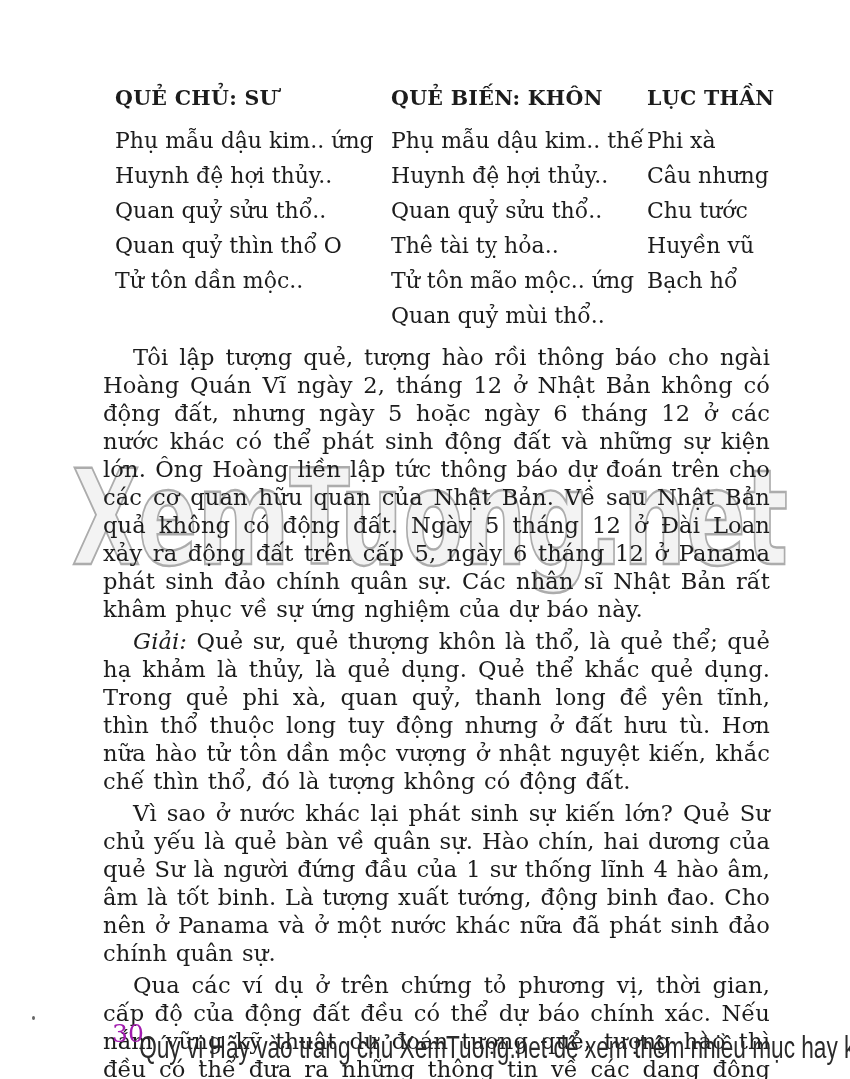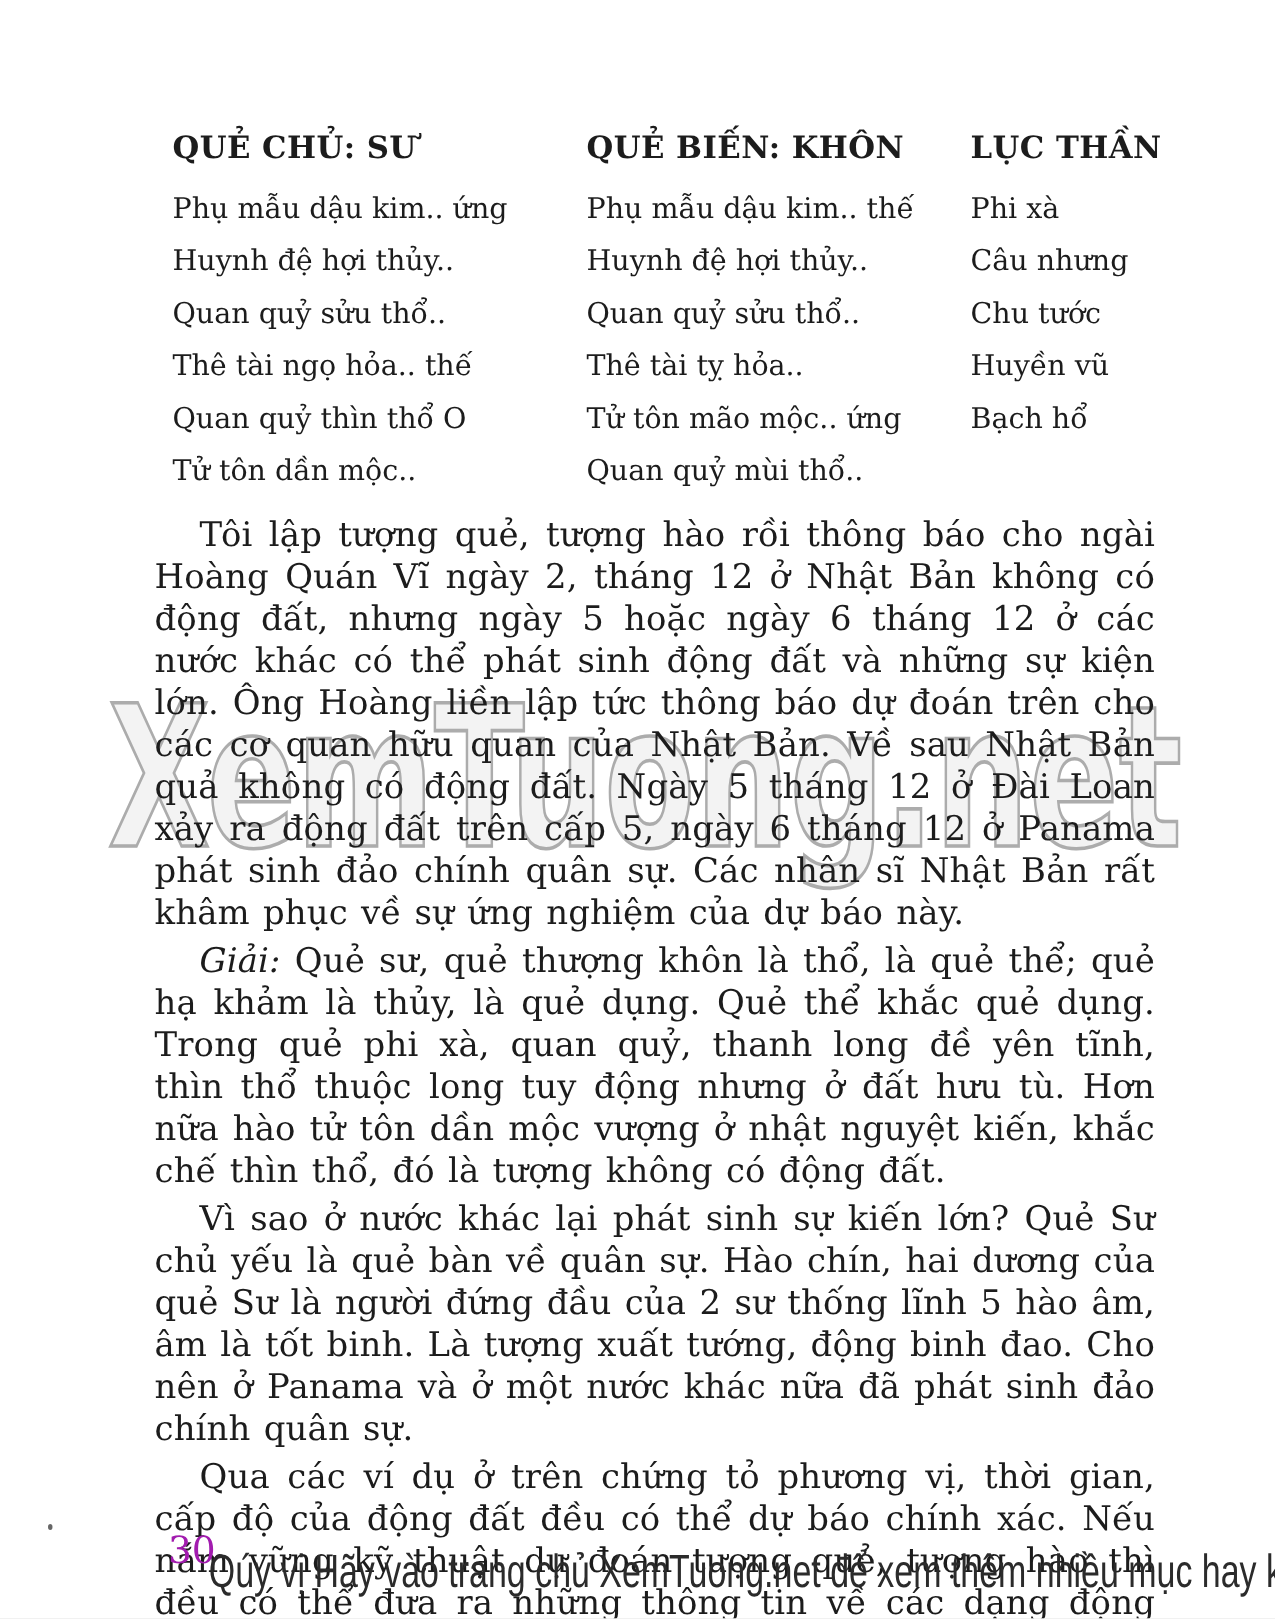--- a/index.html
+++ b/index.html
@@ -30,21 +30,21 @@
   .hex-col.c3{width:170px;}
   .hex-header{
     height:42px;
     font-weight:bold;
     font-size:20.5px;
     letter-spacing:0.3px;
     white-space:nowrap;
   }
   .hex-cell{
     height:35px;
-    font-size:19px;
+    font-size:22px;
     white-space:nowrap;
   }
   
   .body-text{
     position:absolute;left:103px;top:343px;width:667px;
     font-size:22.6px;line-height:28px;
     text-align:justify;
     word-spacing:1.5px;
     letter-spacing:0.1px;
   }
@@ -87,21 +87,20 @@
   </div>
 
   <div class="content">
 
     <div class="hex-table">
       <div class="hex-col c1">
         <div class="hex-header">QUẺ CHỦ: SƯ</div>
         <div class="hex-cell">Phụ mẫu dậu kim.. ứng</div>
         <div class="hex-cell">Huynh đệ hợi thủy..</div>
         <div class="hex-cell">Quan quỷ sửu thổ..</div>
-        <div class="hex-cell">Thê tài ngọ hỏa.. thế</div>
         <div class="hex-cell">Quan quỷ thìn thổ O</div>
         <div class="hex-cell">Tử tôn dần mộc..</div>
       </div>
       <div class="hex-col c2">
         <div class="hex-header">QUẺ BIẾN: KHÔN</div>
         <div class="hex-cell">Phụ mẫu dậu kim.. thế</div>
         <div class="hex-cell">Huynh đệ hợi thủy..</div>
         <div class="hex-cell">Quan quỷ sửu thổ..</div>
         <div class="hex-cell">Thê tài tỵ hỏa..</div>
         <div class="hex-cell">Tử tôn mão mộc.. ứng</div>
@@ -113,21 +112,21 @@
         <div class="hex-cell">Câu nhưng</div>
         <div class="hex-cell">Chu tước</div>
         <div class="hex-cell">Huyền vũ</div>
         <div class="hex-cell">Bạch hổ</div>
       </div>
     </div>
 
     <div class="body-text">
       <p><i class="lead"></i><span>Tôi lập tượng quẻ, tượng hào rồi thông báo cho ngài Hoàng Quán Vĩ ngày 2, tháng 12 ở Nhật Bản không có động đất, nhưng ngày 5 hoặc ngày 6 tháng 12 ở các nước khác có thể phát sinh động đất và những sự kiện lớn. Ông Hoàng liền lập tức thông báo dự đoán trên cho các cơ quan hữu quan của Nhật Bản. Về sau Nhật Bản quả không có động đất. Ngày 5 tháng 12 ở Đài Loan xảy ra động đất trên cấp 5, ngày 6 tháng 12 ở Panama phát sinh đảo chính quân sự. Các nhân sĩ Nhật Bản rất khâm phục về sự ứng nghiệm của dự báo này.</span></p>
       <p><i class="lead">Giải:</i><span> Quẻ sư, quẻ thượng khôn là thổ, là quẻ thể; quẻ hạ khảm là thủy, là quẻ dụng. Quẻ thể khắc quẻ dụng. Trong quẻ phi xà, quan quỷ, thanh long đề yên tĩnh, thìn thổ thuộc long tuy động nhưng ở đất hưu tù. Hơn nữa hào tử tôn dần mộc vượng ở nhật nguyệt kiến, khắc chế thìn thổ, đó là tượng không có động đất.</span></p>
-      <p><i class="lead"></i><span>Vì sao ở nước khác lại phát sinh sự kiến lớn? Quẻ Sư chủ yếu là quẻ bàn về quân sự. Hào chín, hai dương của quẻ Sư là người đứng đầu của 2 sư thống lĩnh 5 hào âm, âm là tốt binh. Là tượng xuất tướng, động binh đao. Cho nên ở Panama và ở một nước khác nữa đã phát sinh đảo chính quân sự.</span></p>
+      <p><i class="lead"></i><span>Vì sao ở nước khác lại phát sinh sự kiến lớn? Quẻ Sư chủ yếu là quẻ bàn về quân sự. Hào chín, hai dương của quẻ Sư là người đứng đầu của 1 sư thống lĩnh 4 hào âm, âm là tốt binh. Là tượng xuất tướng, động binh đao. Cho nên ở Panama và ở một nước khác nữa đã phát sinh đảo chính quân sự.</span></p>
       <p><i class="lead"></i><span>Qua các ví dụ ở trên chứng tỏ phương vị, thời gian, cấp độ của động đất đều có thể dự báo chính xác. Nếu nắm vững kỹ thuật dự đoán tượng quẻ, tượng hào thì đều có thể đưa ra những thông tin về các dạng động đất. Song về địa điểm cụ thể</span></p>
     </div>
 
   </div>
 
   <div class="page-number">30</div>
 
   <div class="speck"></div>
 
   <div class="footer">

